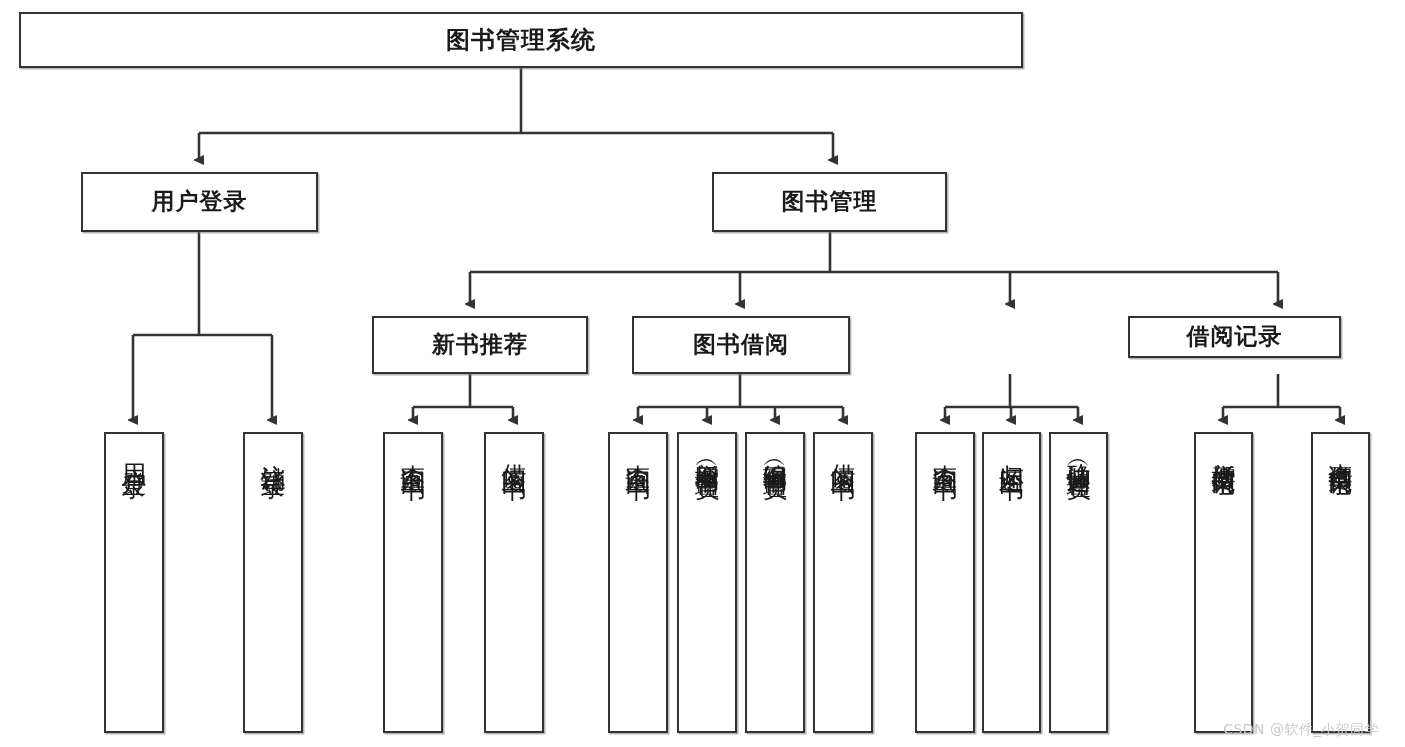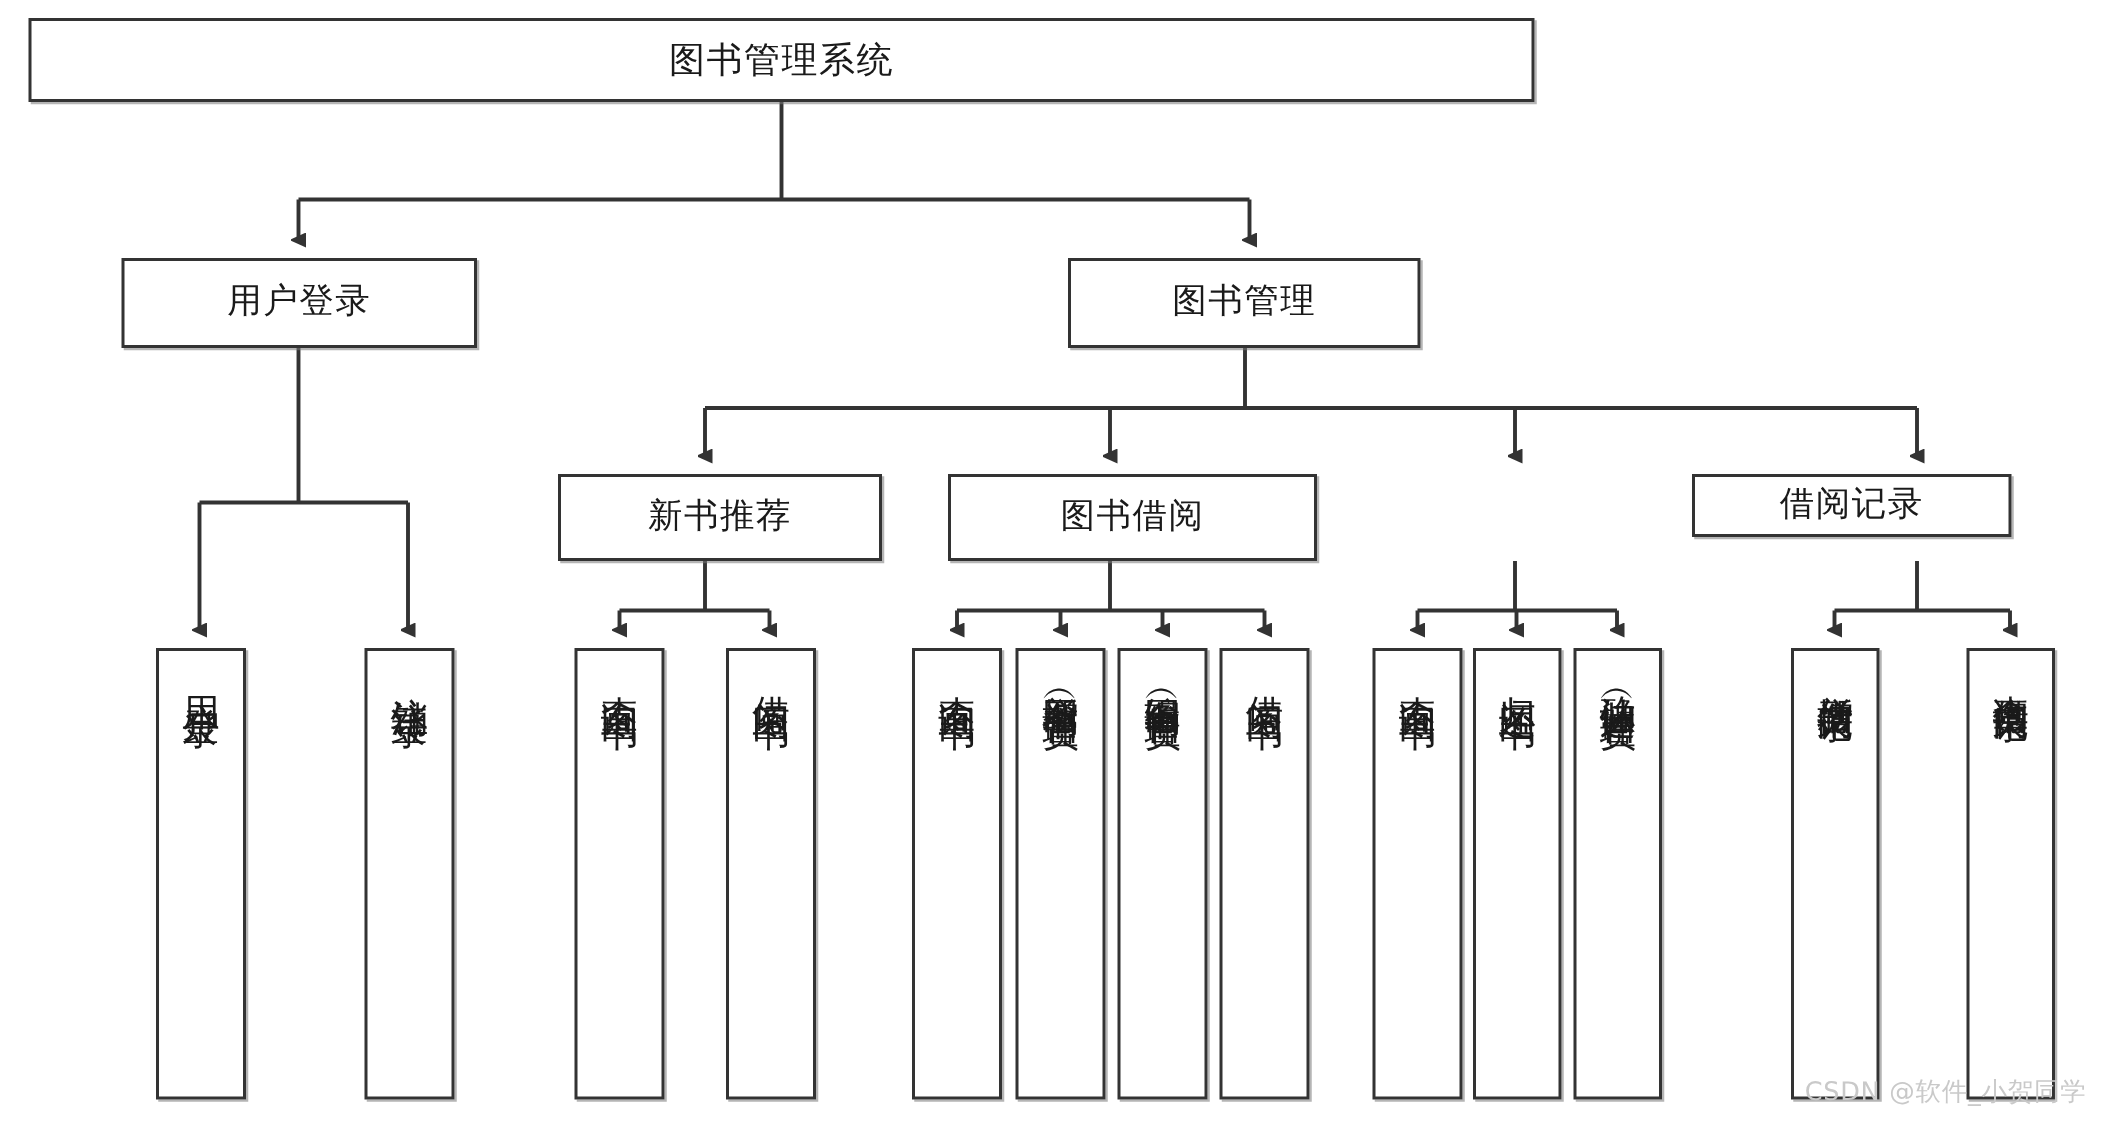--- a/index.html
+++ b/index.html
@@ -39,20 +39,21 @@
   .node .label {
     display: block;
     text-align: center;
     line-height: 1.18;
     letter-spacing: 1px;
   }
   
   .node.horiz .label {
     writing-mode: horizontal-tb;
     font-size: 23px;
+    font-weight: bold;
   }
   .node.root .label { font-size: 24px; }
   
   .node.vert {
     align-items: flex-start;
     justify-content: center;
     padding-top: 10px;
   }
   .node.vert .label {
     writing-mode: vertical-rl;
@@ -61,23 +62,23 @@
     line-height: 1.0;
     letter-spacing: 4px;
     white-space: nowrap;
   }
   .node.vert.tall-text .label {
     font-size: 24px;
     letter-spacing: 2px;
   }
   .watermark {
     position: absolute;
-    right: 14px;
+    right: 26px;
     bottom: 8px;
-    font-size: 17px;
+    font-size: 14px;
     color: #c9c9c9;
     letter-spacing: 0.5px;
     white-space: nowrap;
     font-family: "DejaVu Sans", "Liberation Sans", sans-serif;
   }
 </style>
 </head>
 <body>
 
 <div id="canvas">
@@ -139,21 +140,21 @@
   <div class="node horiz" style="left:81px; top:172px; width:237px; height:60px;">
     <span class="label">用户登录</span>
   </div>
   <div class="node horiz" style="left:712px; top:172px; width:235px; height:60px;">
     <span class="label">图书管理</span>
   </div>
 
   <div class="node horiz" style="left:372px; top:316px; width:216px; height:58px;">
     <span class="label">新书推荐</span>
   </div>
-  <div class="node horiz" style="left:632px; top:316px; width:246px; height:58px;">
+  <div class="node horiz" style="left:632px; top:316px; width:218px; height:58px;">
     <span class="label">图书借阅</span>
   </div>
   <div class="node horiz" style="left:1128px; top:316px; width:213px; height:42px;">
     <span class="label">借阅记录</span>
   </div>
 
   <div class="node vert" style="left:104px; top:432px; width:60px; height:301px;">
     <span class="label">用户登录</span>
   </div>
   <div class="node vert" style="left:243px; top:432px; width:60px; height:301px;">

